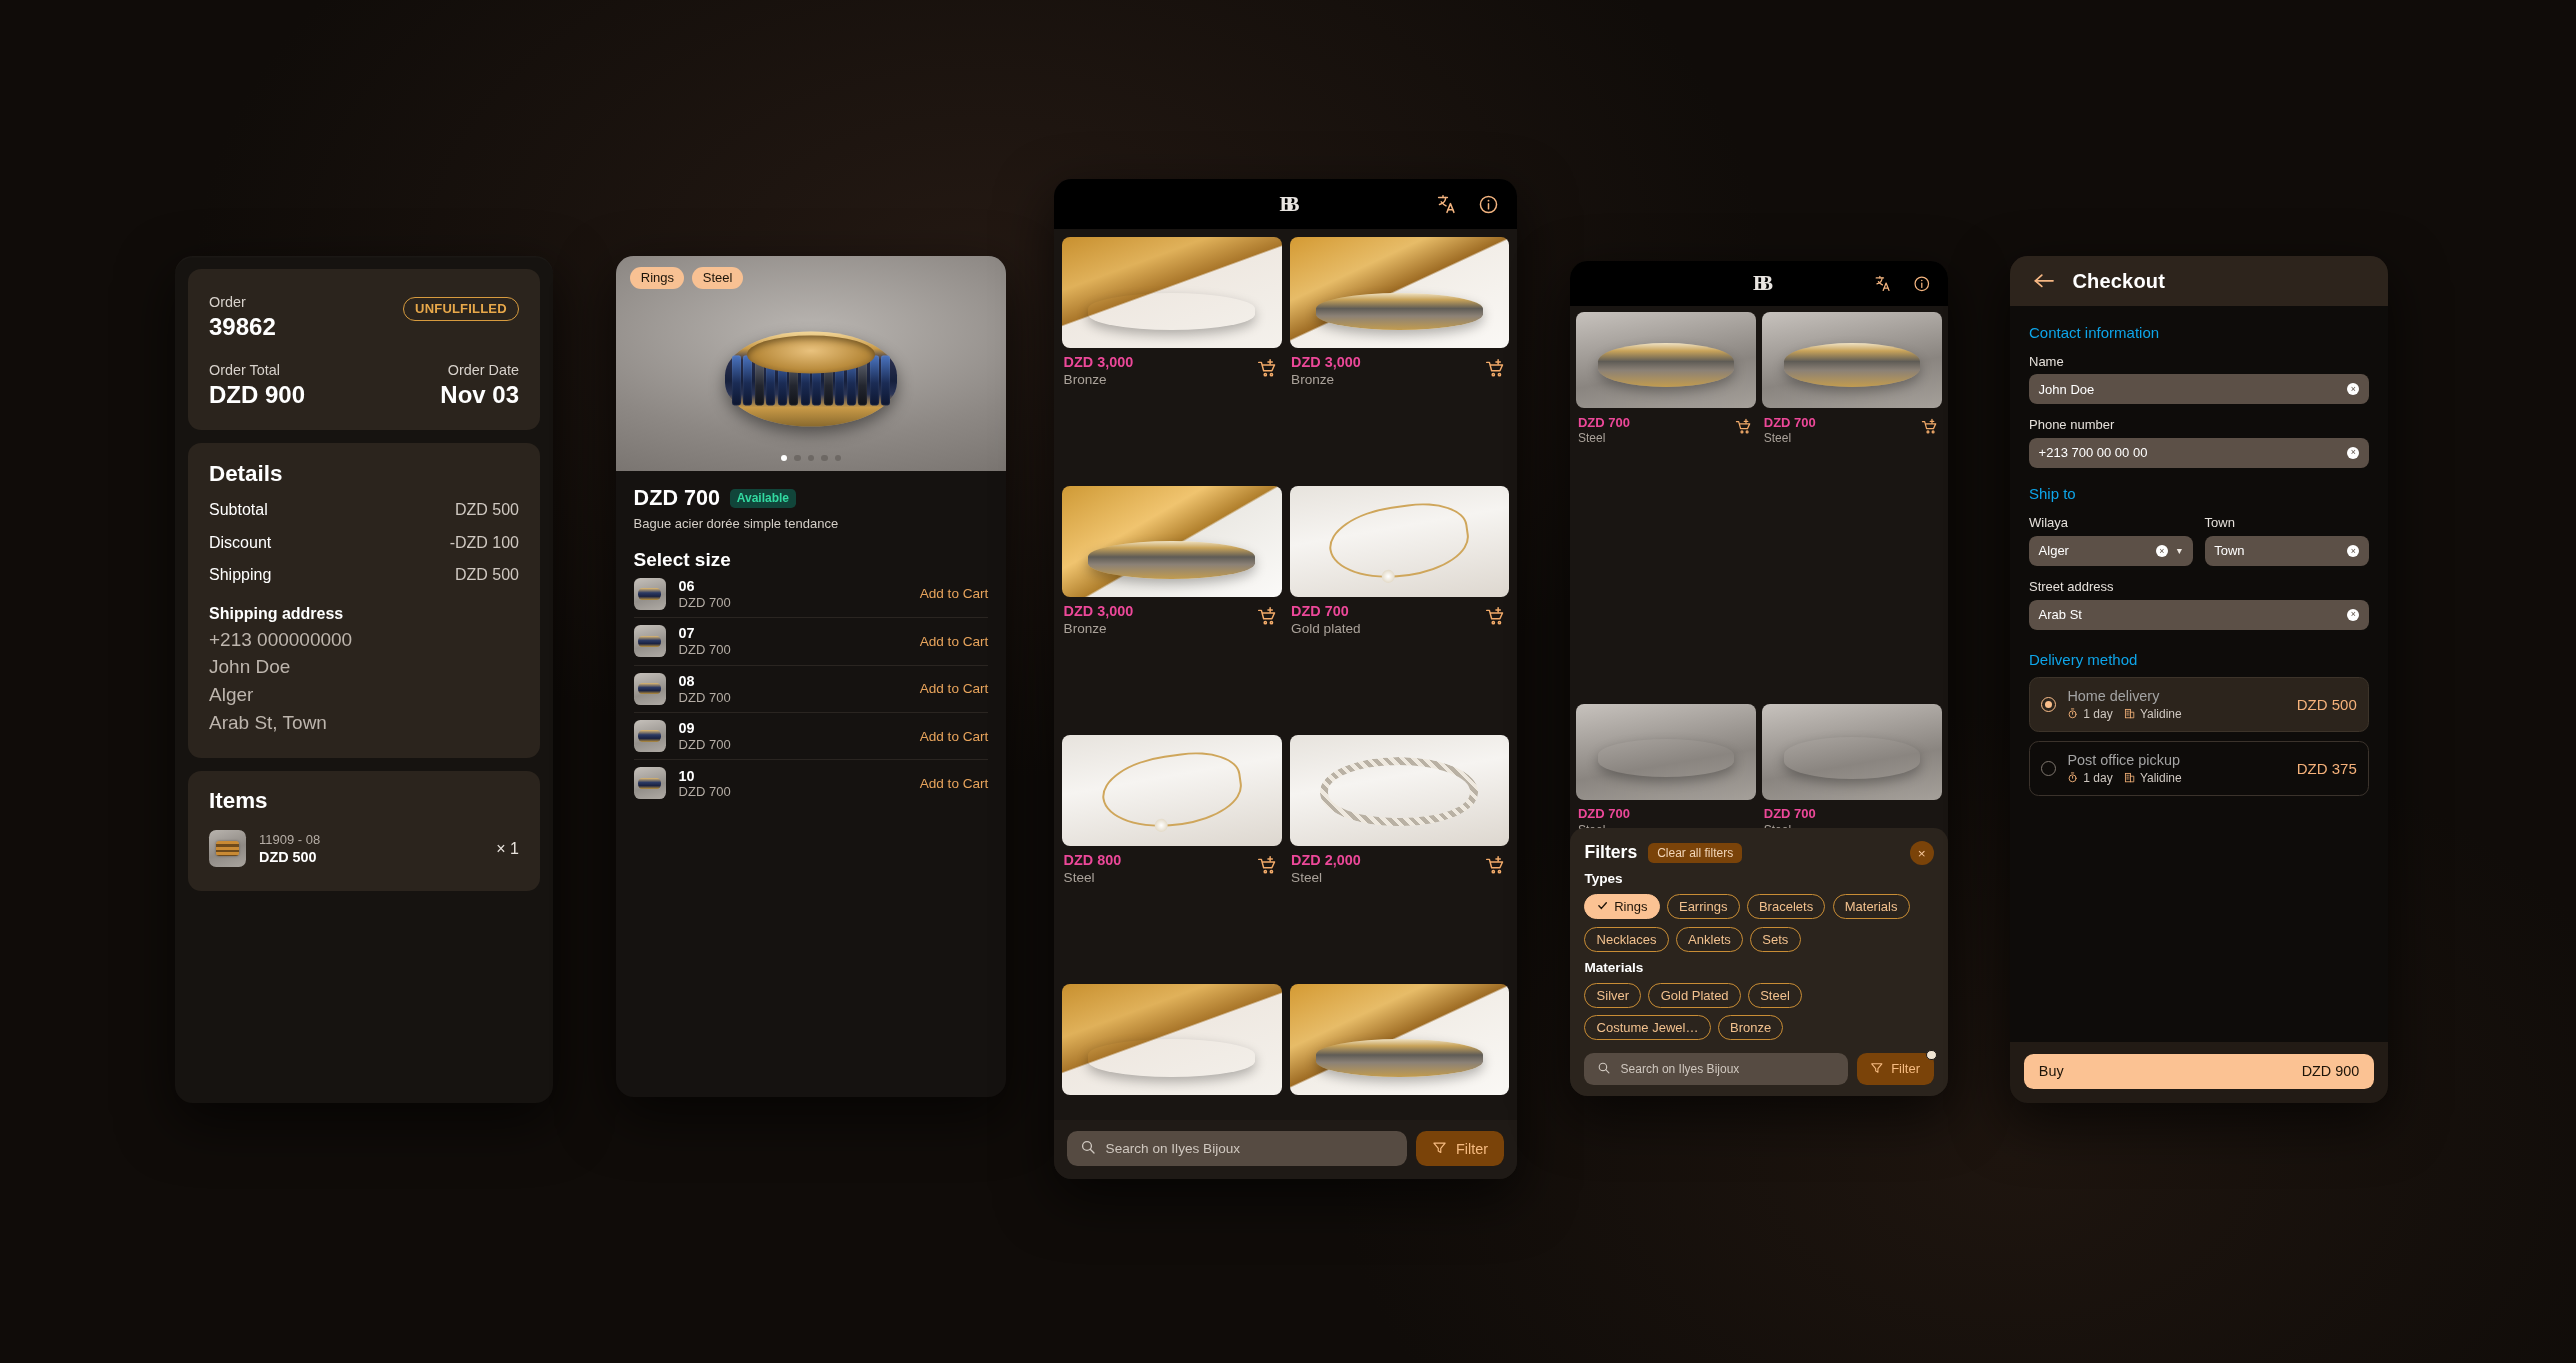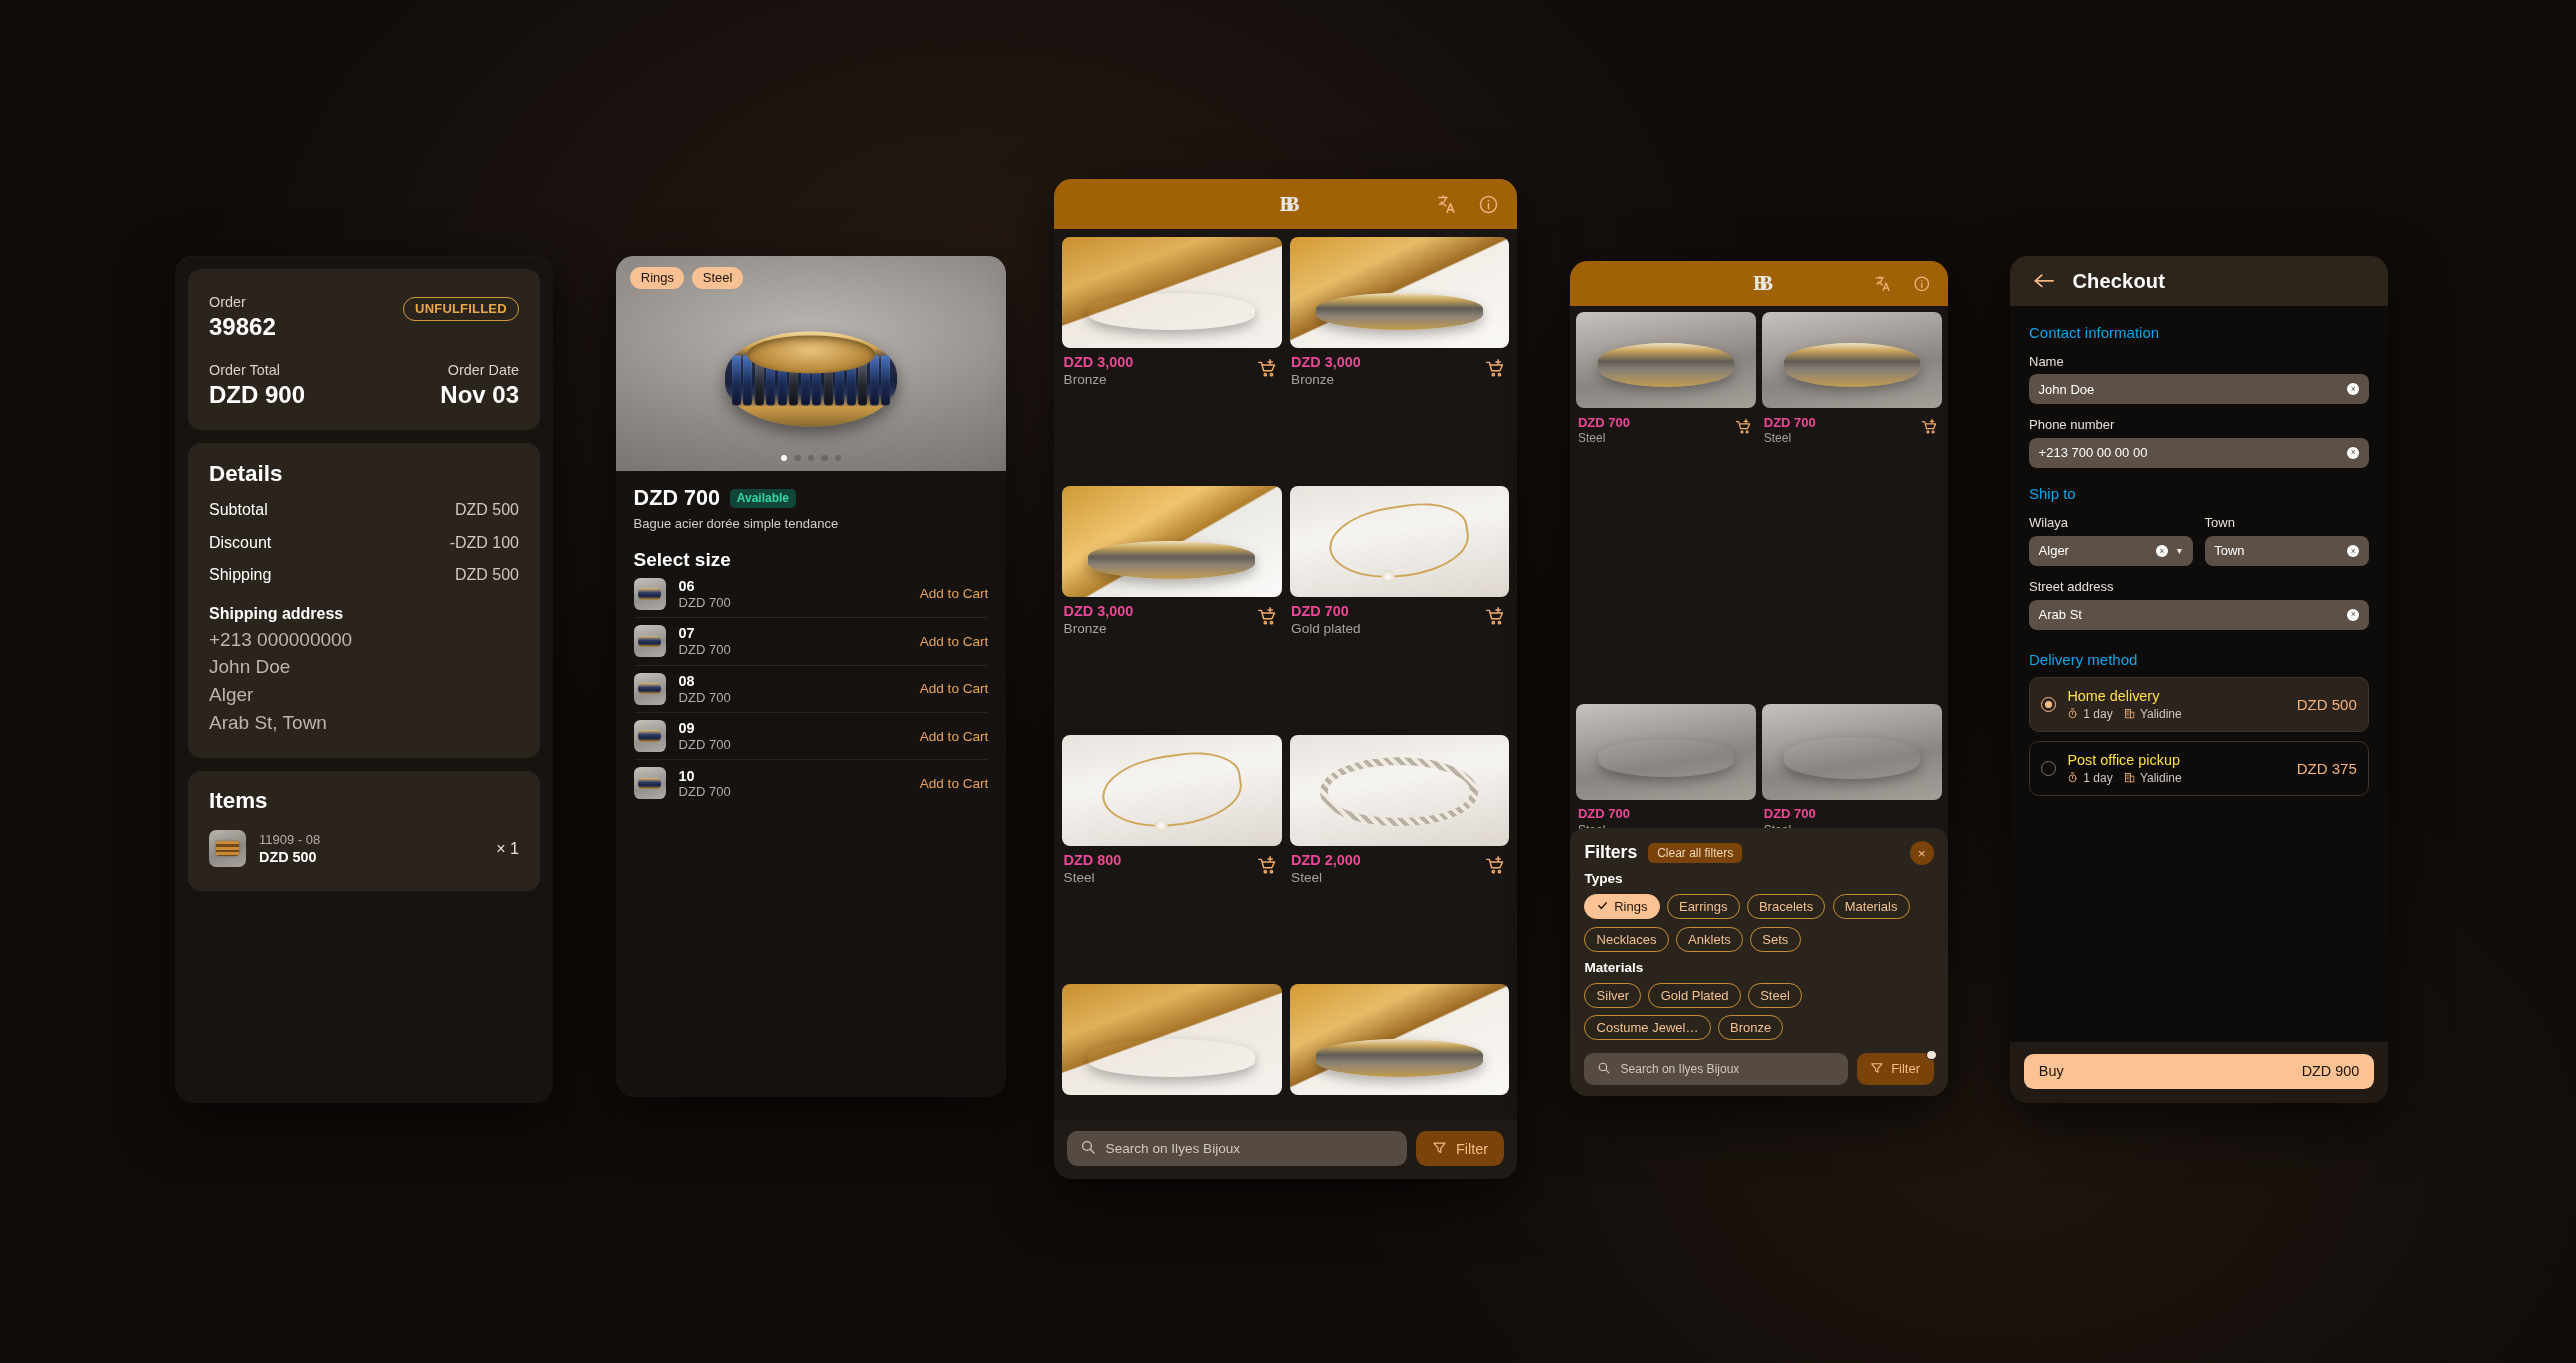--- a/index.html
+++ b/index.html
@@ -153,21 +153,21 @@
     background: linear-gradient(180deg,#e2bc73,#2c3a63 40%,#1a2242 70%,#b8903f);
   }
   .size-meta { flex: 1 1 auto; }
   .size-name { color: #fff; font-size: 14.4px; font-weight: bold; }
   .size-price { color: #b5ada5; font-size: 13px; margin-top: 0.8px; }
   .atc { color: #e8a45c; font-size: 13.6px; white-space: nowrap; }
 
   
   #p3 { left: 1054px; top: 179px; width: 463px; height: 1000px; background: #191512; }
   .shoptop {
-    height: 50px; background: #a16207;
+    height: 50px; background: #000000;
     display: flex; align-items: center; justify-content: center;
     position: relative;
   }
   .brandmark {
     font-size: 21px; font-weight: bold; color: #e9e5e1;
     letter-spacing: -8px; font-family: "Liberation Serif", serif;
   }
   .shoptop .rights { position: absolute; right: 17.6px; display: flex; align-items: center; gap: 21px; }
   .ic { color: #f2b37f; display: flex; align-items: center; justify-content: center; }
   .ic svg { display: block; }
@@ -317,21 +317,21 @@
   }
   .dm-card.active { background: #2c241c; border-color: #3d342a; }
   .radio {
     width: 15px; height: 15px; border-radius: 50%;
     border: 1.6px solid #7e766e; flex: 0 0 auto;
     display: flex; align-items: center; justify-content: center;
   }
   .radio.on { border-color: #f9bd8a; }
   .radio.on::after { content:""; width: 7.2px; height: 7.2px; border-radius: 50%; background: #f9bd8a; }
   .dm-main { flex: 1 1 auto; }
-  .dm-name { color: #fde047; font-size: 14.4px; }
+  .dm-name { color: #a3a3a3; font-size: 14.4px; }
   .dm-sub { display: flex; align-items: center; gap: 11.2px; margin-top: 3.2px; }
   .dm-sub span { color: #cfc8c1; font-size: 12px; display: flex; align-items: center; gap: 4.8px; }
   .dm-price { color: #f6b27b; font-size: 15px; }
   .buy-wrap { position: absolute; left: 0; right: 0; bottom: 0; background: #221b15; padding: 11.2px 14.4px 14.4px; }
   .buy-btn {
     background: #fbc293; color: #1d1408;
     border-radius: 9.6px; height: 35px;
     display: flex; align-items: center; justify-content: space-between;
     padding: 0 14.4px; font-size: 14.4px;
   }

